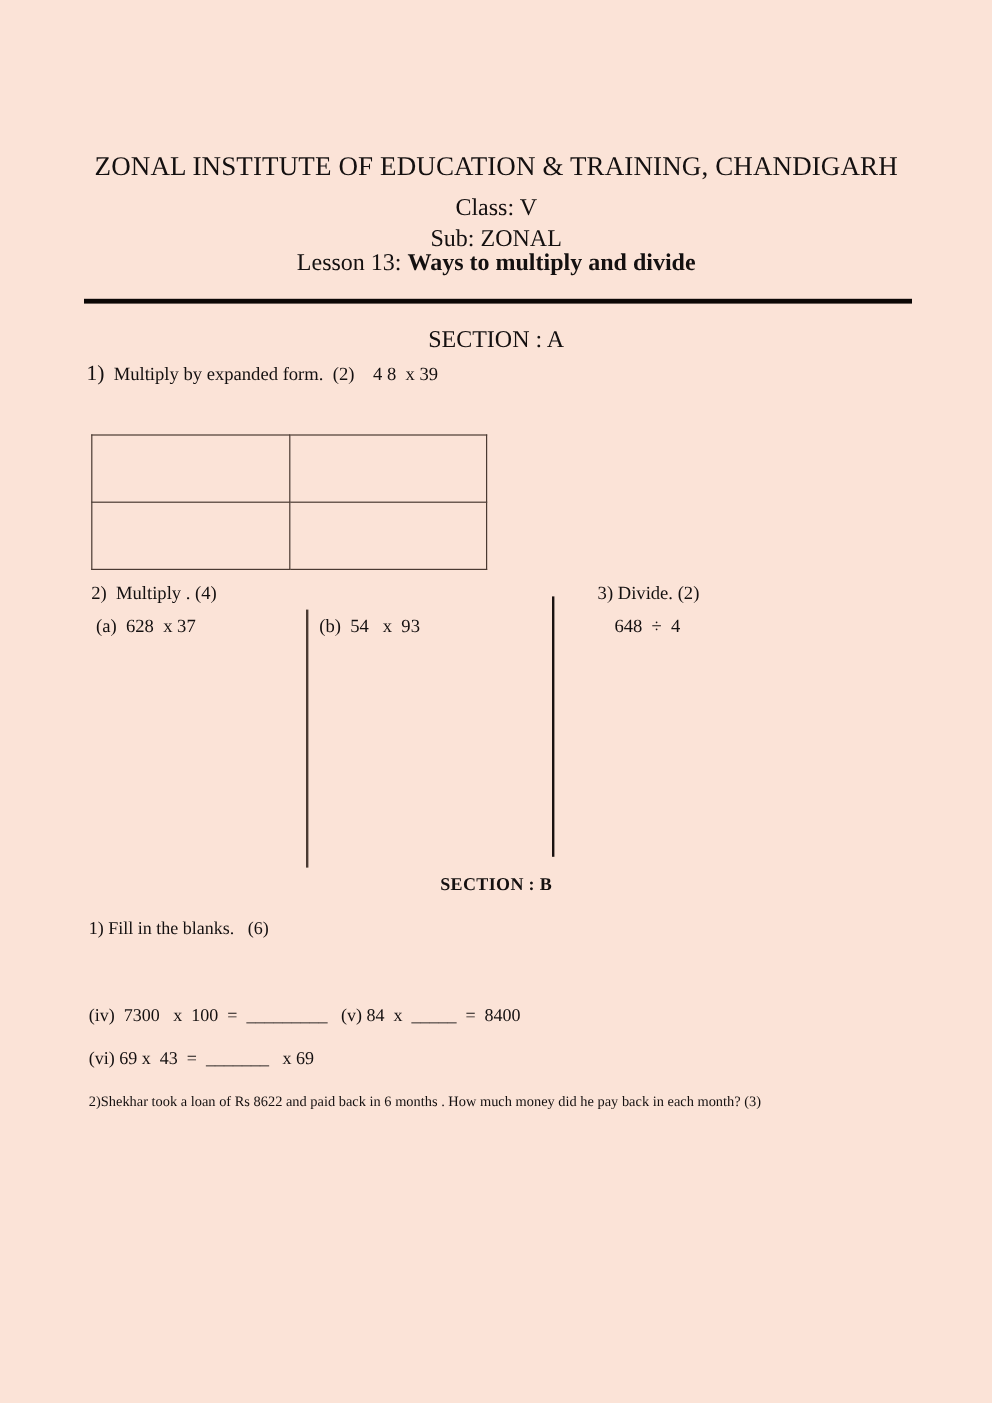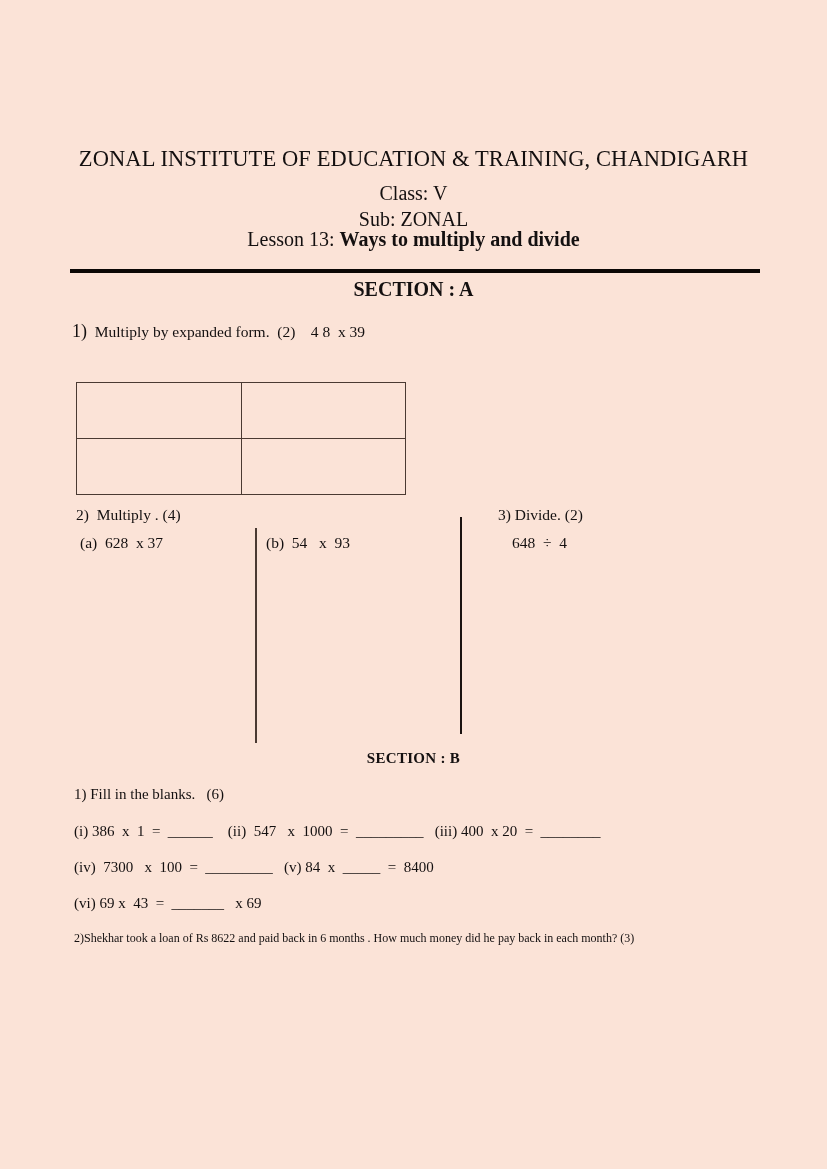--- a/index.html
+++ b/index.html
@@ -12,21 +12,20 @@
     background: #FBE3D7;
     font-family: "Liberation Serif", "DejaVu Serif", serif;
     color: #141010;
     position: relative;
     overflow: hidden;
   }
 
   .page {
     position: absolute;
     inset: 0;
-    margin-top: 20px;
   }
 
   
   .school-title {
     position: absolute;
     left: 0;
     right: 0;
     top: 126px;
     text-align: center;
     font-size: 22.5px;
@@ -64,24 +63,24 @@
     width: 690px;
     top: 249px;
     height: 4px;
     background: #0b0705;
   }
 
   
   .section-a-heading {
     position: absolute;
     left: 0; right: 0;
-    top: 258px;
-    text-align: center;
-    font-size: 20px;
-    font-weight: bold;
+    top: 272px;
+    text-align: center;
+    font-size: 20px;
+    font-weight: normal;
   }
   .section-b-heading {
     position: absolute;
     left: 0; right: 0;
     top: 730px;
     text-align: center;
     font-size: 15px;
     font-weight: bold;
     letter-spacing: 0.3px;
   }
@@ -234,19 +233,18 @@
 
   <div class="q3-heading">3) Divide. (2)</div>
   <div class="q3-expr">648  ÷  4</div>
 
   <div class="vrule-left"></div>
   <div class="vrule-right"></div>
 
   <div class="section-b-heading">SECTION : B</div>
 
   <div class="fill-heading">1) Fill in the blanks.   (6)</div>
-  <div class="fill-row fill-row-1">(i) 386  x  1  =  ______    (ii)  547   x  1000  =  _________   (iii) 400  x 20  =  ________</div>
   <div class="fill-row fill-row-2">(iv)  7300   x  100  =  _________   (v) 84  x  _____  =  8400</div>
   <div class="fill-row fill-row-3">(vi) 69 x  43  =  _______   x 69</div>
 
   <div class="word-problem">2)Shekhar took a loan of Rs 8622 and paid back in 6 months . How much money did he pay back in each month? (3)</div>
 
 </div>
 
 </body></html>

